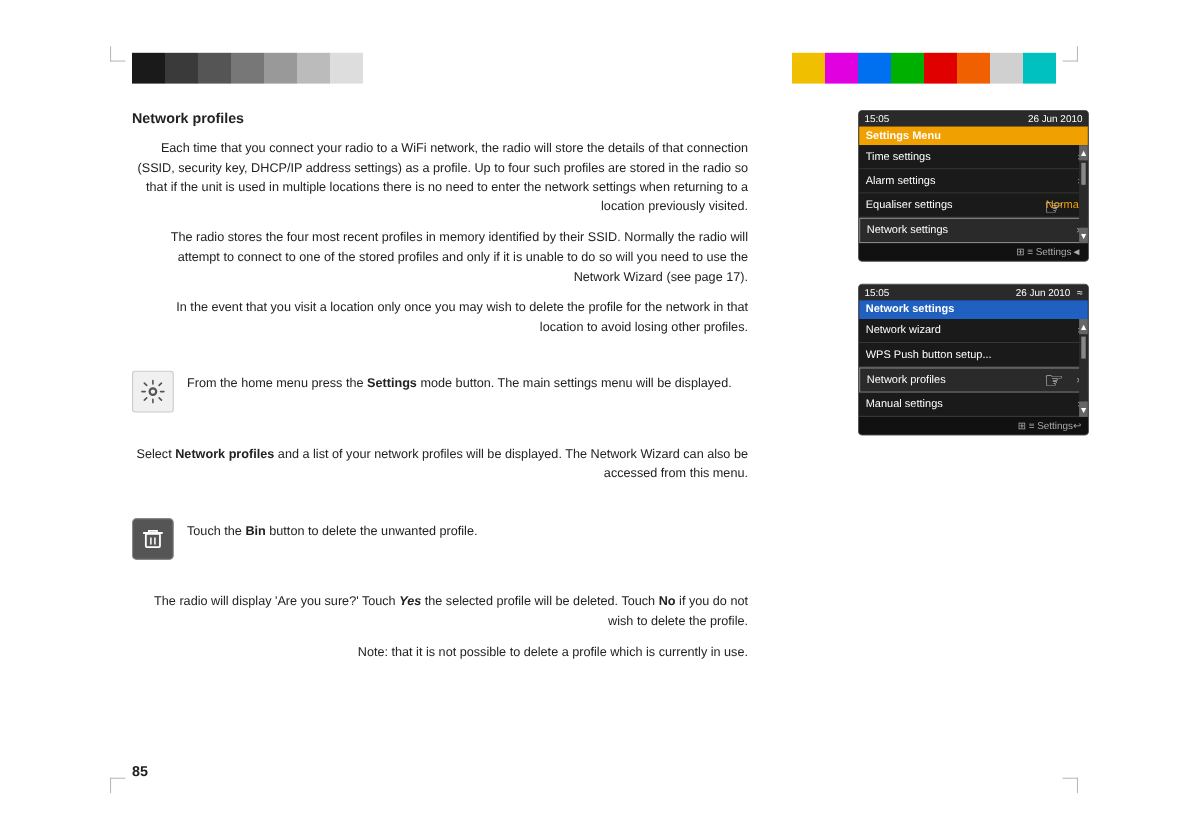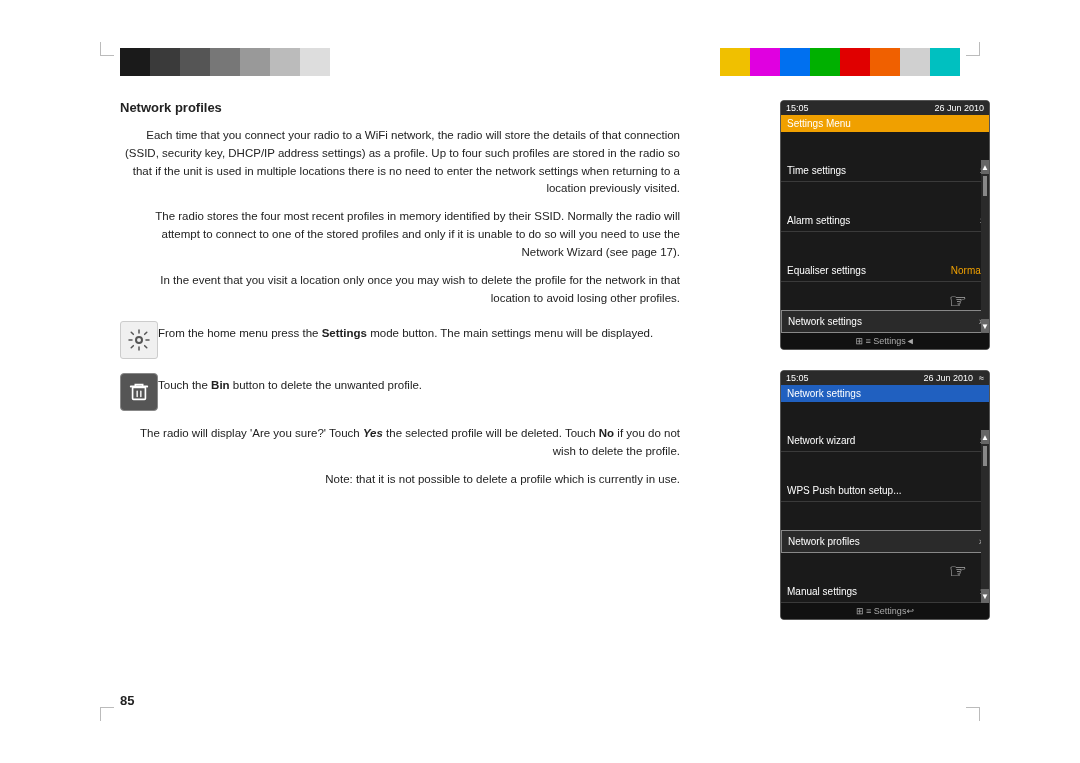--- a/index.html
+++ b/index.html
@@ -63,21 +63,22 @@
       font-size: 11.5px;
       line-height: 1.55;
       color: #222;
       margin-bottom: 10px;
       text-align: right;
     }
 
     .instruction-row {
       display: flex;
       align-items: flex-start;
-      margin: 14px 0;
+      margin: 30px 0;
+      gap: 12px;
     }
     .icon-box {
       width: 38px;
       height: 38px;
       border: 1px solid #ccc;
       border-radius: 3px;
       background: #f0f0f0;
       display: flex;
       align-items: center;
       justify-content: center;
@@ -131,36 +132,35 @@
       padding: 2px 5px;
       display: flex;
       justify-content: space-between;
       align-items: center;
     }
 
     .screen-menu-title {
       background: #f0a000;
       color: #fff;
       font-size: 10px;
-      font-weight: normal;
+      font-weight: bold;
       padding: 3px 6px;
     }
     .screen-menu-title.blue { background: #2060c0; }
 
     .screen-menu-item {
       display: flex;
       justify-content: space-between;
       align-items: center;
       padding: 5px 6px;
       border-bottom: 1px solid #3a3a3a;
       color: #fff;
       font-size: 10px;
       background: #1a1a1a;
       position: relative;
-      margin-top: 28px;
     }
     .screen-menu-item .item-arrow {
       font-size: 10px;
       color: #aaa;
     }
     .screen-menu-item .item-value {
       color: #f0a000;
       font-size: 10px;
     }
 
@@ -193,21 +193,21 @@
       height: 20px;
       margin: 2px;
     }
 
     .screen-bottom-bar {
       background: #111;
       color: #aaa;
       font-size: 9px;
       padding: 3px 6px;
       display: flex;
-      justify-content: center;
+      justify-content: flex-end;
       align-items: center;
     }
 
     
     .hand-cursor {
       position: absolute;
       right: 22px;
       bottom: 20px;
       font-size: 20px;
       color: #fff;
@@ -270,20 +270,23 @@
         <circle cx="12" cy="12" r="3" stroke="#555" stroke-width="2"></circle>
         <path d="M12 2v3M12 19v3M4.22 4.22l2.12 2.12M17.66 17.66l2.12 2.12M2 12h3M19 12h3M4.22 19.78l2.12-2.12M17.66 6.34l2.12-2.12" stroke="#555" stroke-width="1.5" stroke-linecap="round"></path>
       </svg>
     </div>
     <p class="instruction-text">
       From the home menu press the <strong>Settings</strong> mode button. The main settings menu will be displayed.
     </p>
   </div>
 
 
+  <p class="body-text">
+    Select <strong>Network profiles</strong> and a list of your network profiles will be displayed. The Network Wizard can also be accessed from this menu.
+  </p>
 
   <div class="instruction-row">
     <div class="trash-icon-box">
       <svg viewBox="0 0 24 24" fill="none" xmlns="http://www.w3.org/2000/svg" width="22" height="22">
         <polyline points="3,6 5,6 21,6" stroke="#fff" stroke-width="2" stroke-linecap="round"></polyline>
         <path d="M8 6V4h8v2" stroke="#fff" stroke-width="1.8" stroke-linecap="round"></path>
         <rect x="5" y="7" width="14" height="13" rx="1" stroke="#fff" stroke-width="1.8"></rect>
         <line x1="10" y1="11" x2="10" y2="17" stroke="#fff" stroke-width="1.5" stroke-linecap="round"></line>
         <line x1="14" y1="11" x2="14" y2="17" stroke="#fff" stroke-width="1.5" stroke-linecap="round"></line>
       </svg>

